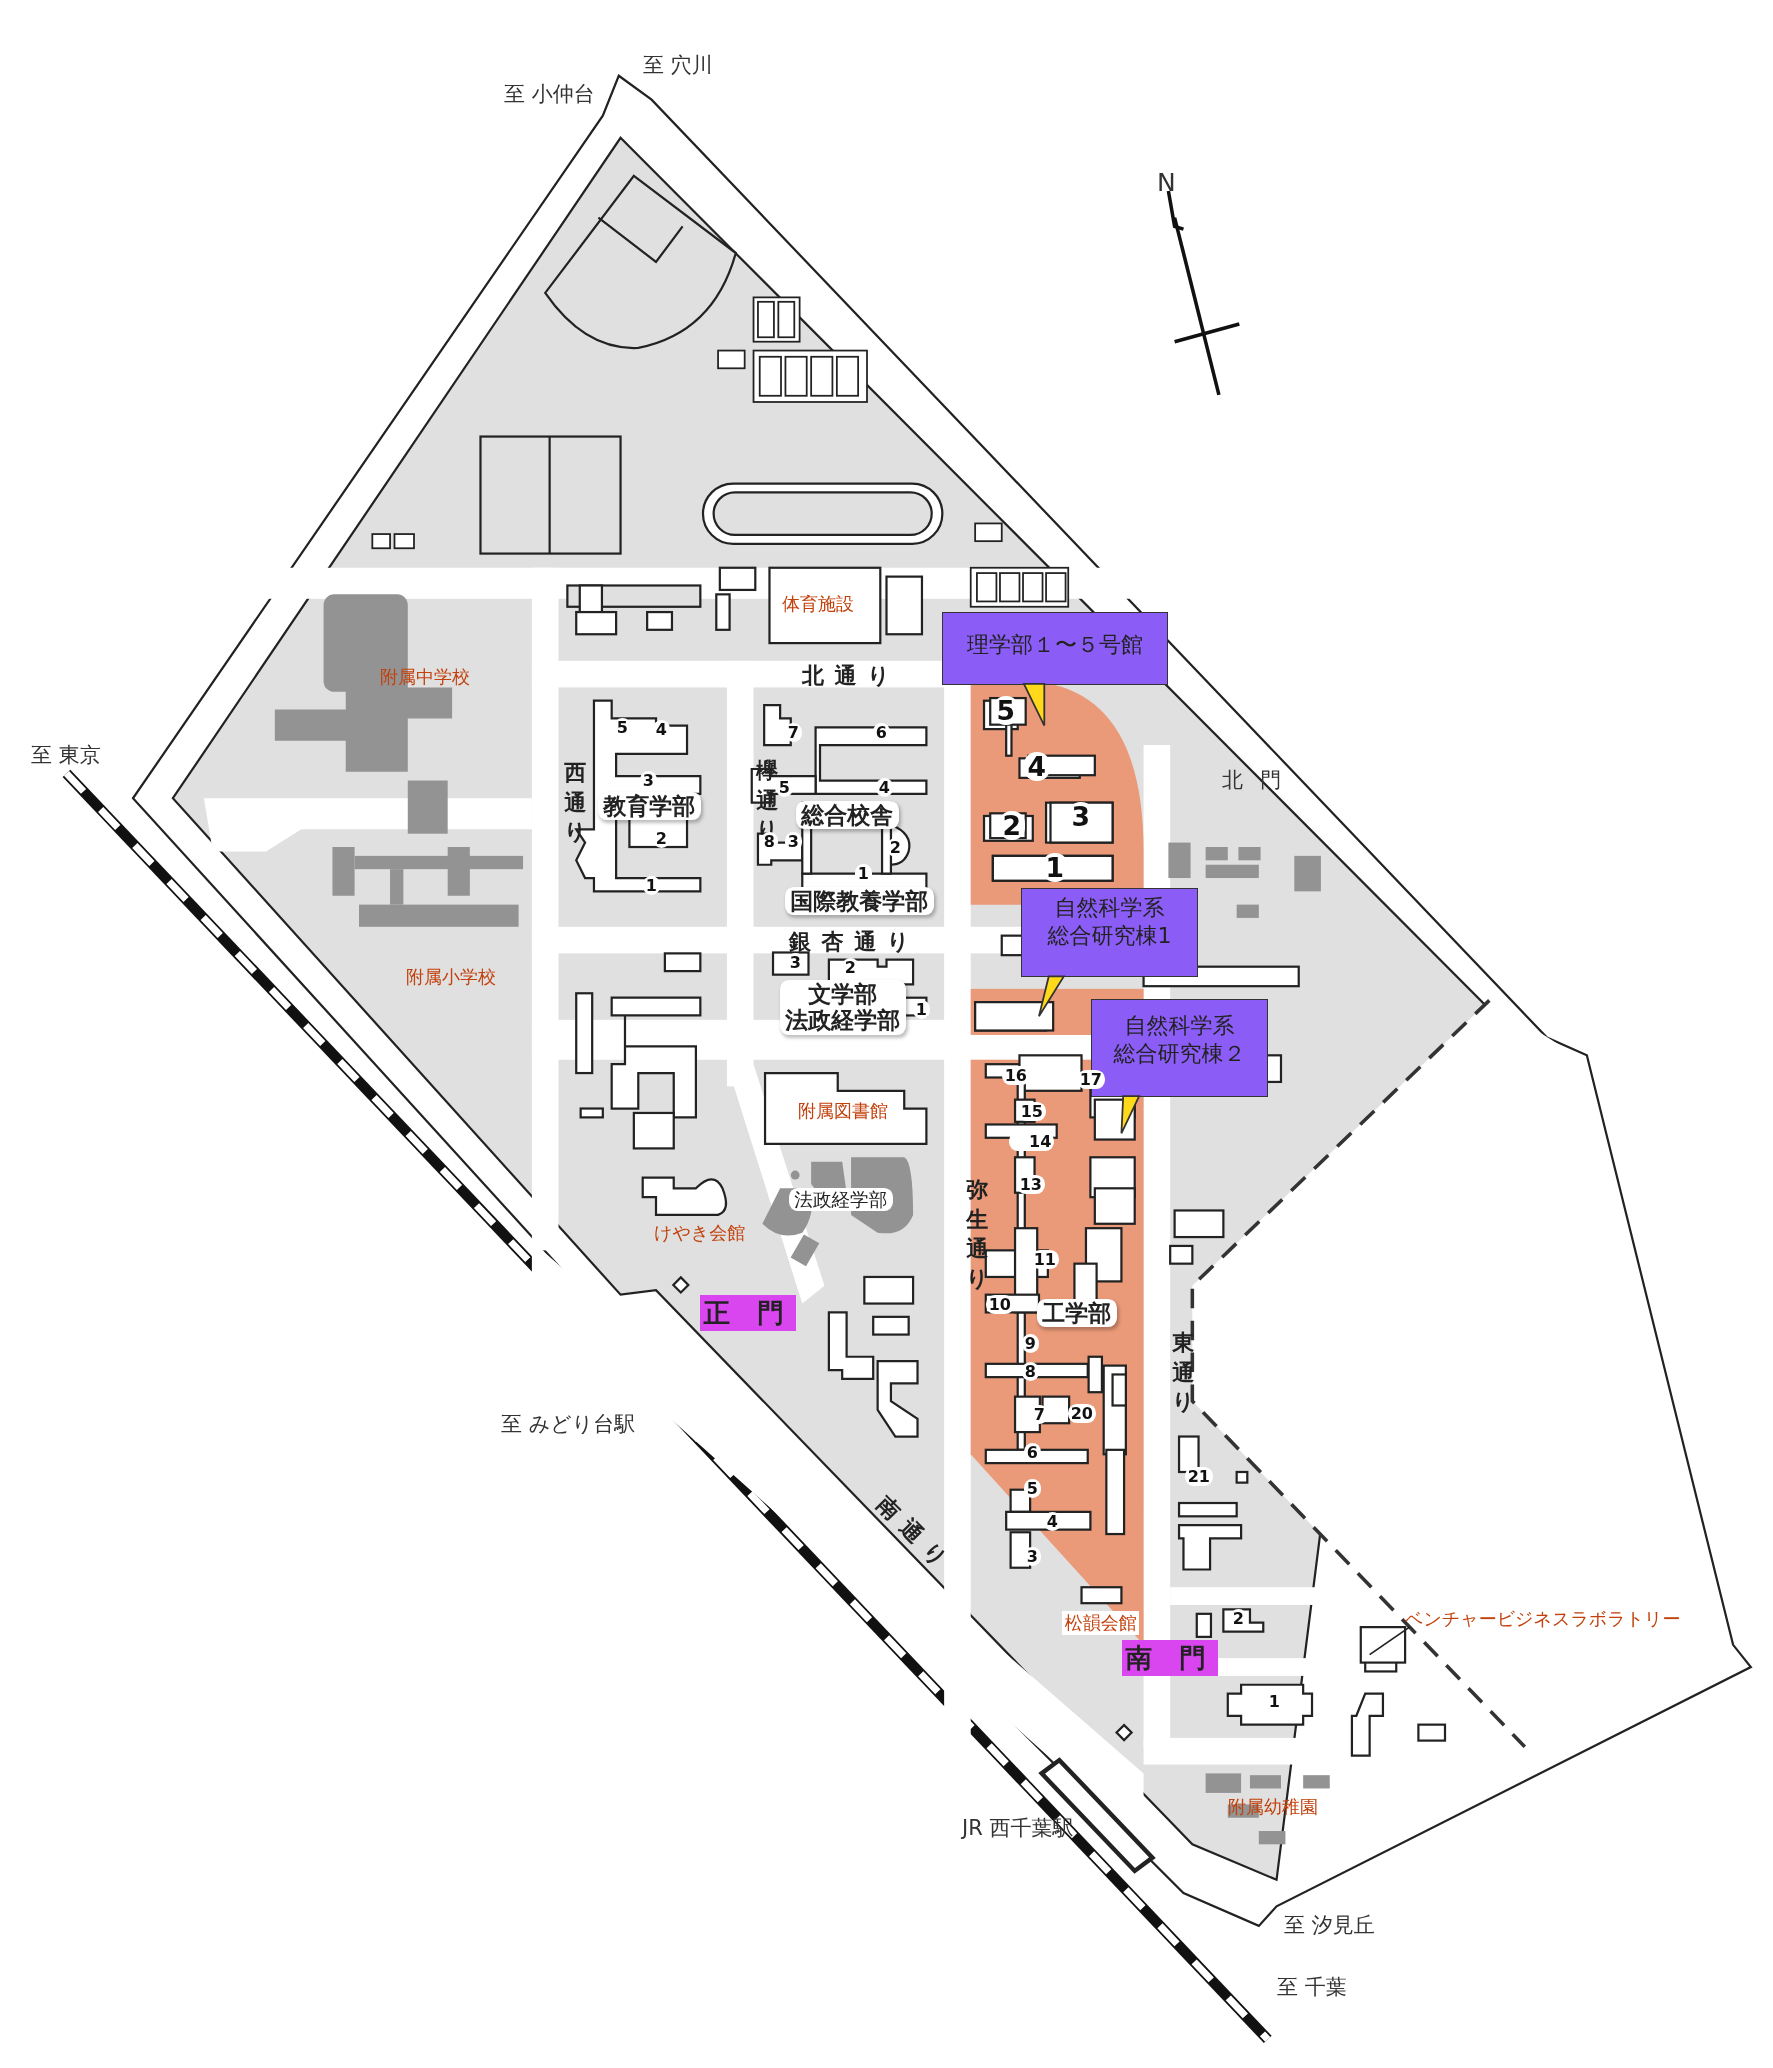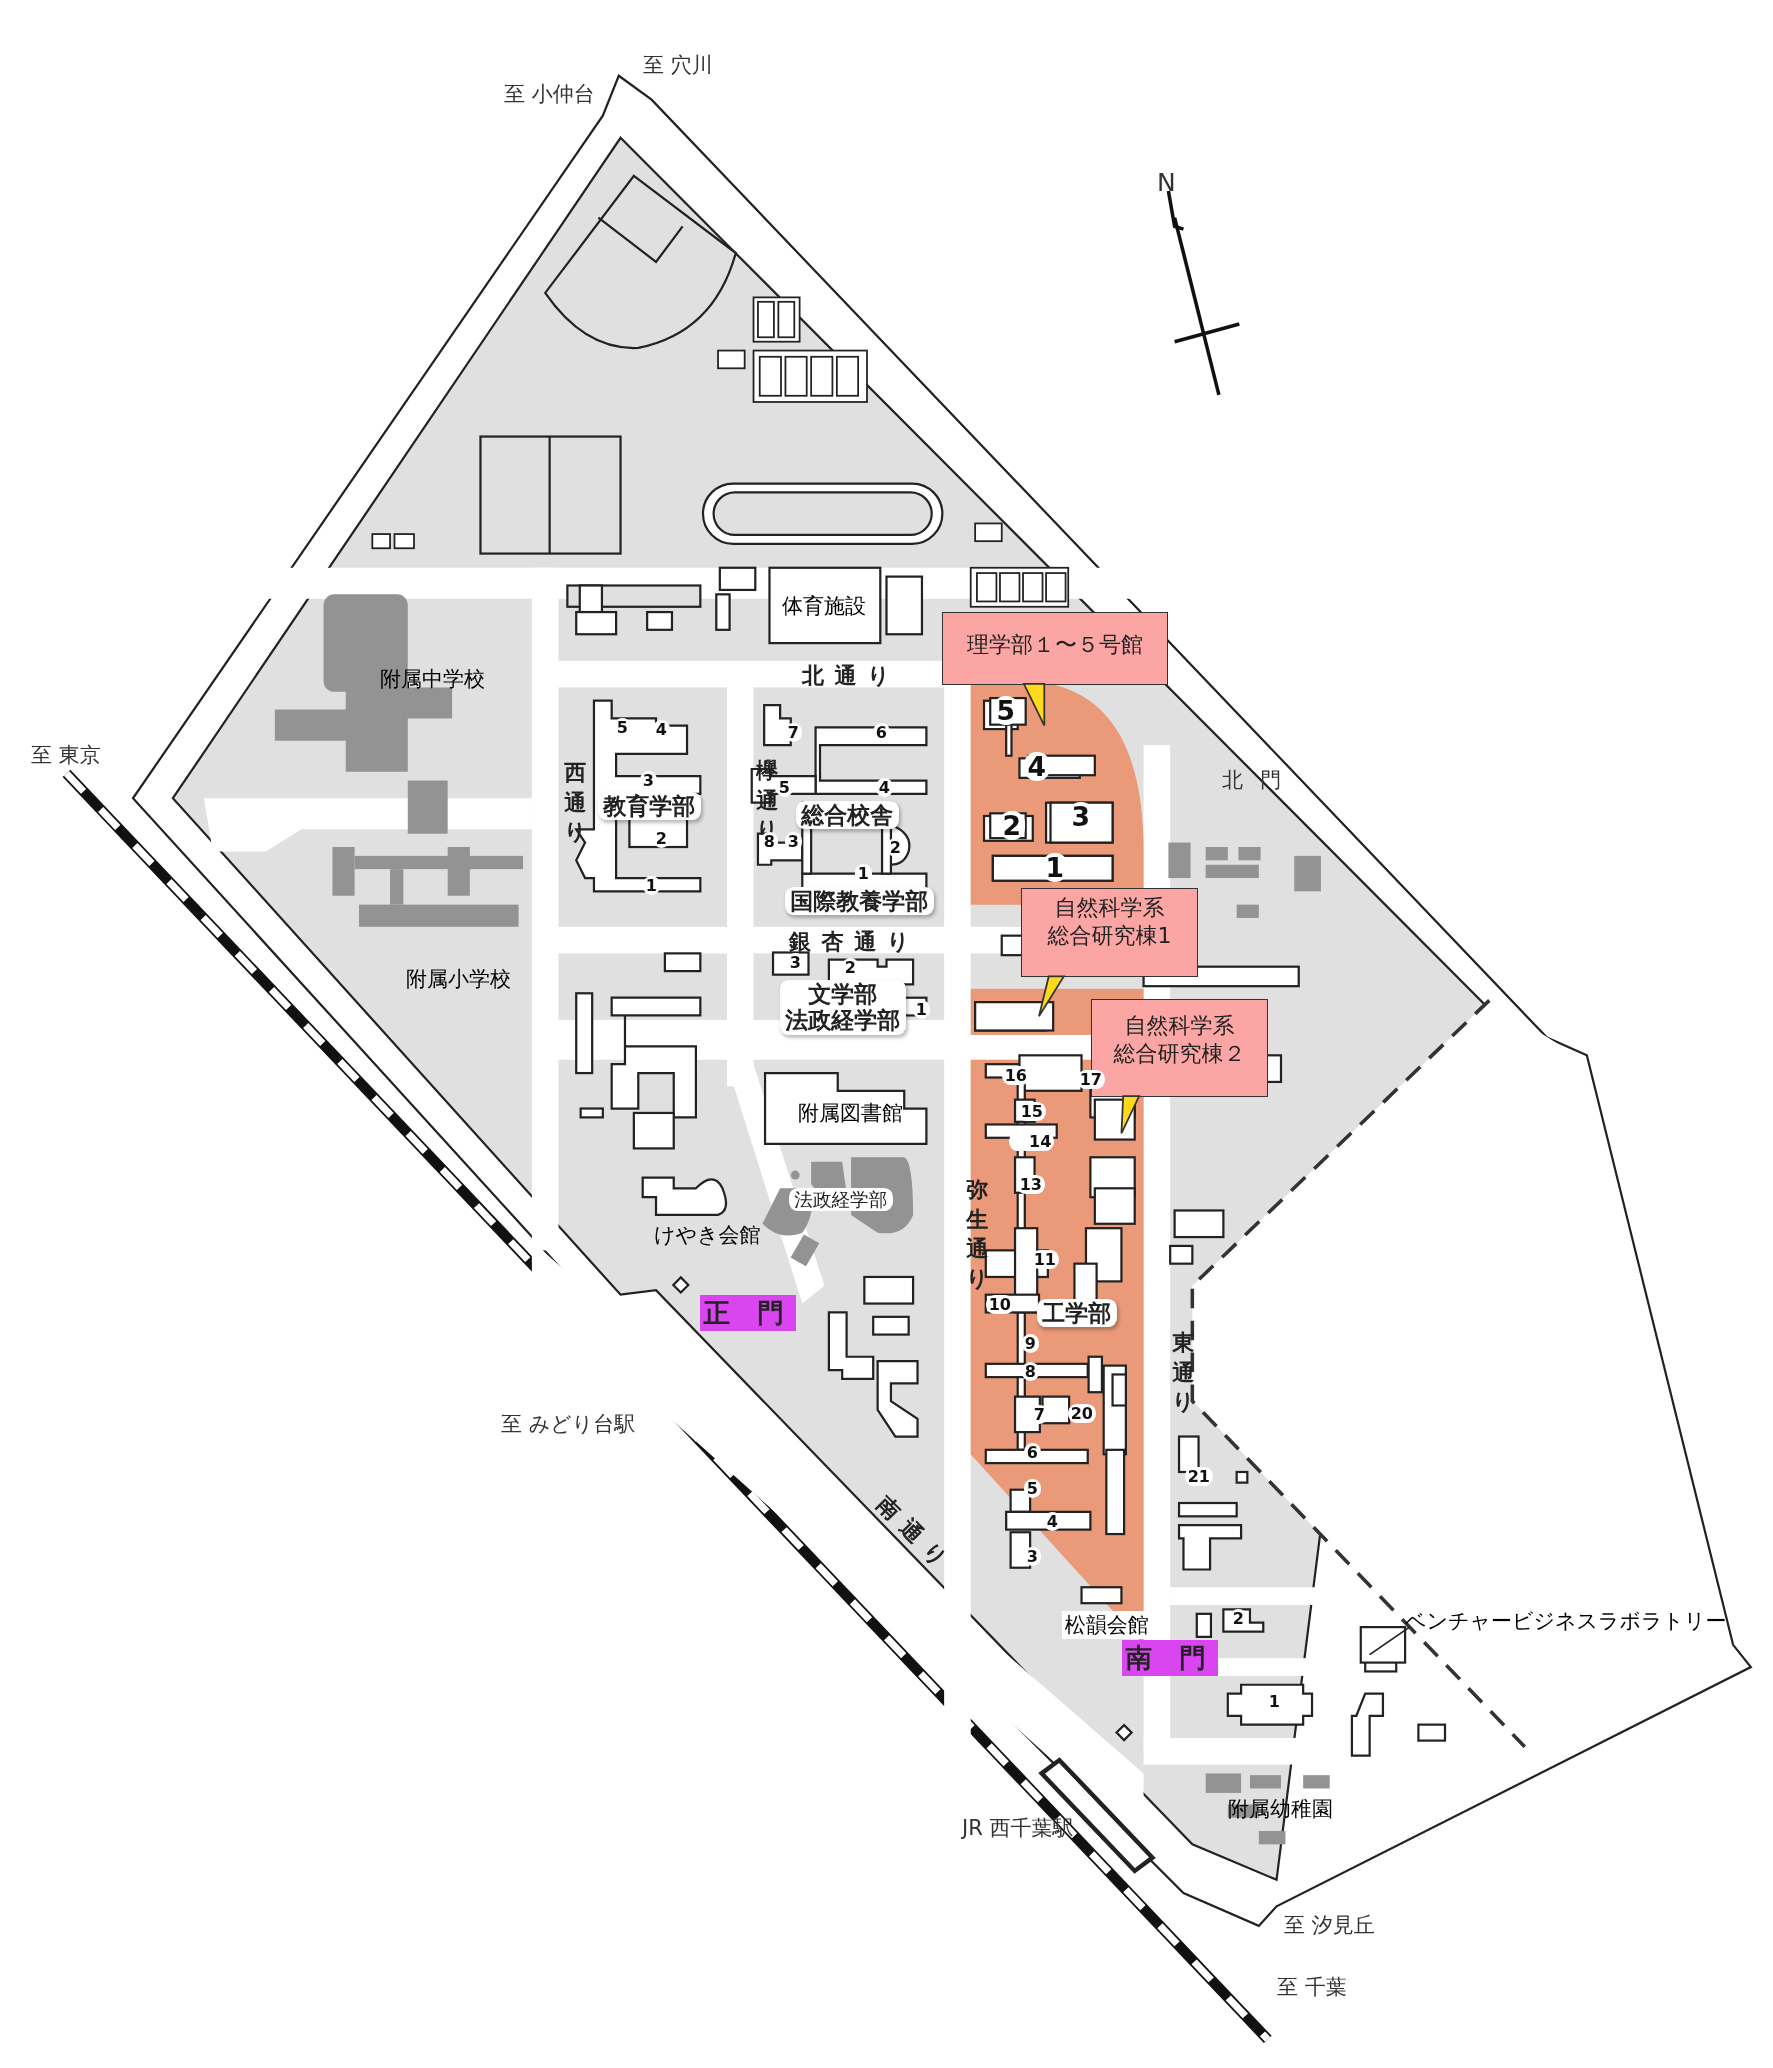--- a/index.html
+++ b/index.html
@@ -6,22 +6,22 @@
   body{width:1773px;height:2069px;position:relative;overflow:hidden;font-family:"DejaVu Sans","Liberation Sans",sans-serif;}
   svg{position:absolute;left:0;top:0;}
   .lbl{position:absolute;white-space:nowrap;color:#333;font-size:21px;line-height:1;}
   .lbl-dir{font-size:21px;color:#333;}
   .road-v{position:absolute;font-size:22px;font-weight:bold;color:#222;width:26.6px;text-align:center;line-height:1.35;margin-left:24px;}
   .road-h{position:absolute;font-size:22px;font-weight:bold;color:#222;letter-spacing:10.6px;}
   .fac{position:absolute;font-size:23px;font-weight:bold;color:#222;background:#fff;border-radius:8.9px;padding:0.9px 5.3px;box-shadow:1.8px 2.7px 3.5px rgba(0,0,0,0.25);line-height:1.15;text-align:center;}
   .gate{position:absolute;font-size:26.6px;font-weight:bold;color:#222;letter-spacing:8.9px;background:#d946ef;padding:0 3.5px;}
   .num{position:absolute;font-size:16px;font-weight:bold;color:#111;background:#fff;border-radius:8.9px;padding:0 2.7px;line-height:1.2;}
   .num-big{position:absolute;font-size:26.6px;font-weight:bold;color:#111;background:#fff;border-radius:12.4px;padding:0 3.5px;line-height:1.1;}
-  .small{position:absolute;font-size:21px;color:#000000;}
-  .callout{position:absolute;background:#fca5a5;border:1.8px solid #333;font-size:22px;color:#222;text-align:center;line-height:1.25;padding:5.3px 8.9px;box-sizing:border-box;}
+  .small{position:absolute;font-size:18px;color:#c2410c;}
+  .callout{position:absolute;background:#8b5cf6;border:1.8px solid #333;font-size:22px;color:#222;text-align:center;line-height:1.25;padding:5.3px 8.9px;box-sizing:border-box;}
 </style>
 </head>
 <body>
 
 <svg width="1773" height="2069" viewBox="0 0 2000 2333" xmlns="http://www.w3.org/2000/svg">
 
   <g>
     <line x1="75" y1="872" x2="1430" y2="2300" stroke="#111" stroke-width="12"></line>
     <line x1="75" y1="872" x2="1430" y2="2300" stroke="#fff" stroke-width="8" stroke-dasharray="28 28"></line>
   </g>

